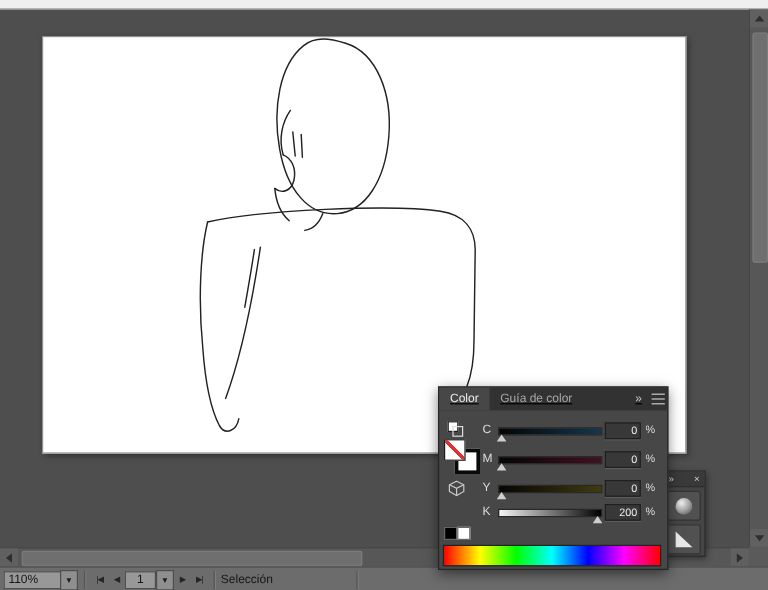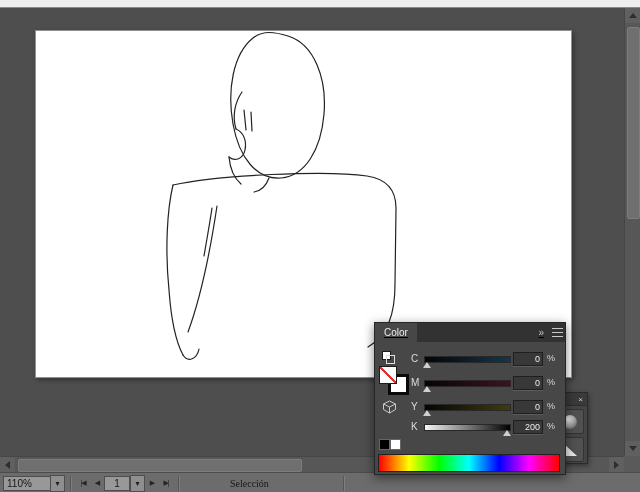--- a/index.html
+++ b/index.html
@@ -37,35 +37,35 @@
               border-top:1px solid #4c4c4c;display:flex;align-items:center;font-size:10px;color:#161616;}
   .zoom-field{margin-left:3px;width:40px;height:13px;line-height:13px;background:#989898;
               border:1px solid #4e4e4e;border-right:none;padding:0 3px;}
   .dd-btn{width:13px;height:15px;background:#8f8f8f;border:1px solid #4e4e4e;font-size:8px;color:#1d1d1d;
           display:flex;align-items:center;justify-content:center;}
   .sep{width:1px;height:15px;background:#555;box-shadow:1px 0 0 #7e7e7e;margin:0 5px;}
   .nav-btn{width:14px;height:14px;display:flex;align-items:center;justify-content:center;
            color:#242424;font-size:7px;letter-spacing:-1px;}
   .ab-field{width:24px;height:13px;line-height:13px;background:#989898;border:1px solid #4e4e4e;
             text-align:center;}
-  .status-text{margin-left:46px;width:108px;font-family:Liberation Serif, serif;}
+  .status-text{width:108px;}
 
   
   .mini-panel{position:absolute;left:552px;top:392px;width:34px;height:70px;background:#454545;
               border:1px solid #2a2a2a;z-index:10;box-shadow:1px 2px 5px rgba(0,0,0,.4);}
   .mini-header{height:12px;background:#3a3a3a;border-bottom:1px solid #2e2e2e;display:flex;
                align-items:center;justify-content:space-between;padding:0 4px;color:#cfcfcf;font-size:8px;}
   .mini-btn{width:26px;height:23px;margin:3px auto 2px auto;background:#515151;border:1px solid #333;
             border-radius:2px;display:flex;align-items:center;justify-content:center;}
   .sphere{width:14px;height:14px;border-radius:50%;
           background:radial-gradient(circle at 35% 30%, #f0f0f0, #9a9a9a 55%, #3c3c3c);}
   .wedge{width:0;height:0;border-left:14px solid #e9e9e9;border-top:13px solid transparent;}
 
   
-  .color-panel{position:absolute;left:374px;top:322px;width:190px;height:151px;background:#474747;
+  .color-panel{position:absolute;left:365px;top:322px;width:190px;height:151px;background:#474747;
                border:1px solid #262626;z-index:20;box-shadow:0 3px 10px rgba(0,0,0,.5);text-decoration:underline;}
   .tabbar{height:19px;background:#323232;display:flex;align-items:stretch;font-size:10px;}
   .tab{padding:0 9px;line-height:19px;color:#a8a8a8;cursor:default;}
   .tab.active{background:#474747;color:#ececec;}
   .collapse-btn{margin-left:auto;color:#c8c8c8;font-size:10px;line-height:19px;padding:0 5px;}
   .panel-menu{width:16px;display:flex;align-items:center;justify-content:center;}
   .menu-lines{width:11px;height:7px;border-top:1px solid #c8c8c8;border-bottom:1px solid #c8c8c8;
               background:linear-gradient(#c8c8c8,#c8c8c8) center/100% 1px no-repeat;}
 
   .panel-body{position:absolute;left:0;top:19px;right:0;bottom:0;}
@@ -171,20 +171,21 @@
       <div class="sphere"></div>
     </div>
     <div class="mini-btn">
       <div class="wedge"></div>
     </div>
   </div>
 
   <div class="color-panel">
     <div class="tabbar">
       <div class="tab active">Color</div>
+      <div class="tab">Guía de color</div>
       <div class="collapse-btn">»</div>
       <div class="panel-menu">
         <div class="menu-lines"></div>
       </div>
     </div>
 
     <div class="panel-body">
 
       <div class="proxy-mini">
         <div class="f"></div>

